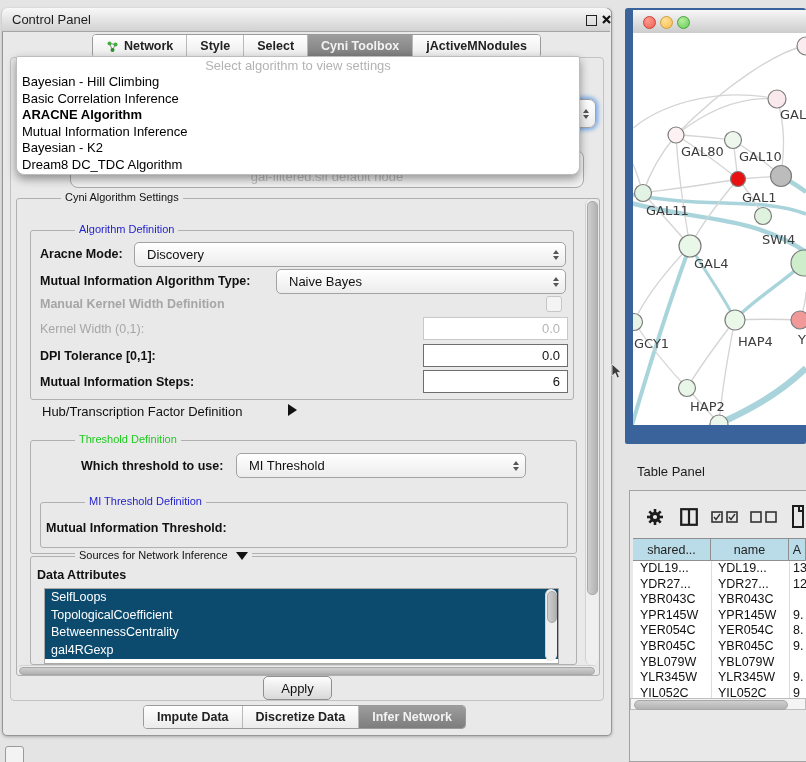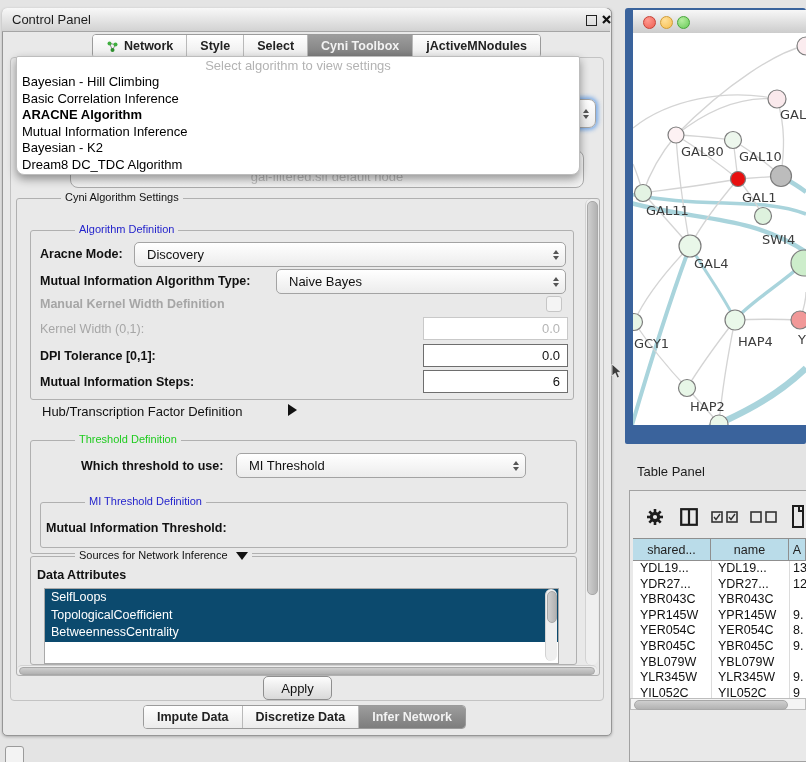--- a/index.html
+++ b/index.html
@@ -195,20 +195,21 @@
     <span class="glabel" style="color:#111">
       <span>Sources for Network Inference</span>
       <span style="display:inline-block;width:0;height:0;border-left:6px solid transparent;border-right:6px solid transparent;border-top:8px solid #111;margin-left:5px;vertical-align:middle;"></span>
     </span>
   </div>
   <div class="abs flabel" style="left:37px;top:568px;font-size:12.5px;">Data Attributes</div>
   <div class="abs" id="attr-list" style="left:44px;top:588px;width:513px;height:74px;">
       <div class="aitem">SelfLoops</div>
       <div class="aitem">TopologicalCoefficient</div>
       <div class="aitem">BetweennessCentrality</div>
+      <div class="aitem">gal4RGexp</div>
     </div>
   <div class="abs vtrack" style="left:545px;top:589px;width:11px;height:72px;">
     <div class="thumb" style="left:1px;top:2px;width:8px;height:30px;"></div>
   </div>
 
   <div class="abs vtrack" style="left:585px;top:199px;width:12px;height:466px;">
     <div class="thumb" style="left:1px;top:2px;width:9px;height:392px;"></div>
   </div>
   <div class="abs htrack" style="left:17px;top:665px;width:580px;height:9px;">
     <div class="thumbh" style="left:2px;top:1px;width:574px;height:6px;"></div>

